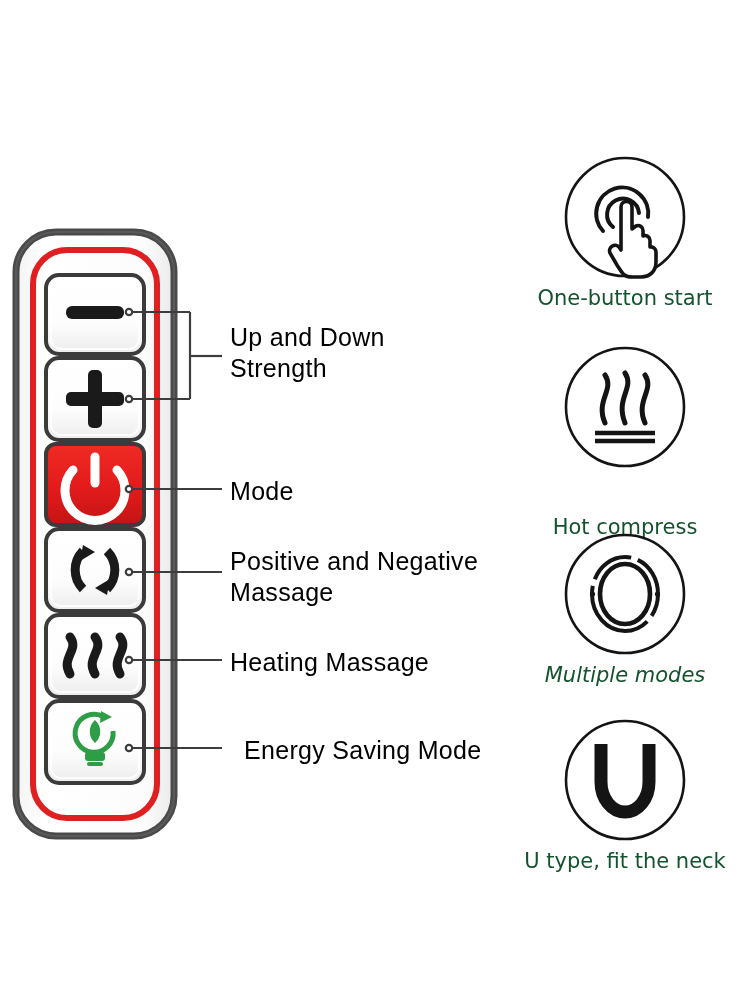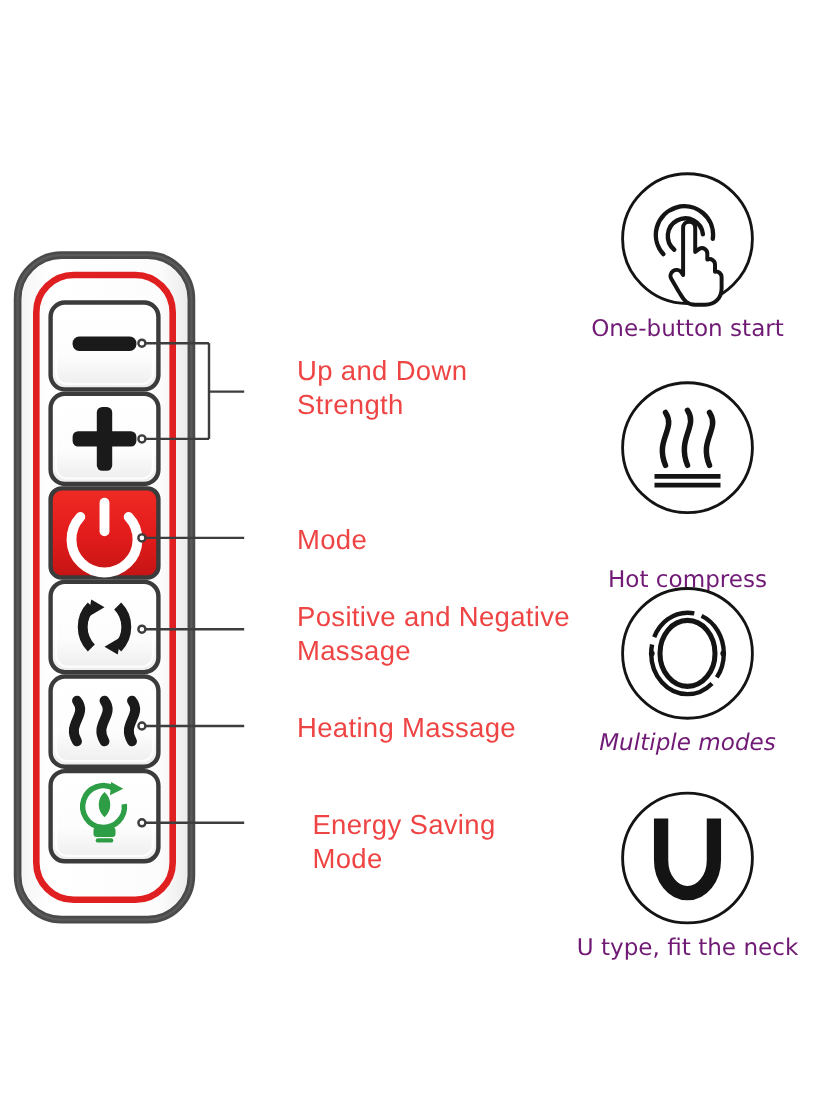--- a/index.html
+++ b/index.html
@@ -38,25 +38,24 @@
     left: 0;
     top: 0;
   }
 
   
   .callout-label {
     position: absolute;
     font-family: "Liberation Sans", sans-serif;
     font-size: 25px;
     line-height: 1.22;
-    color: #ef4444;
+    color: #000000;
     letter-spacing: 0.3px;
     white-space: pre-line;
     text-align: left;
-    margin-left: 40px;
   }
 
   
   .features {
     position: absolute;
     left: 500px;
     top: 0;
     width: 250px;
     height: 1000px;
   }
@@ -74,21 +73,21 @@
     width: 124px;
     height: 124px;
     display: block;
   }
 
   .feature-caption {
     margin-top: 7px;
     font-family: "DejaVu Sans", sans-serif;
     font-size: 21px;
     line-height: 1.15;
-    color: #701a75;
+    color: #14532d;
     text-align: center;
     white-space: nowrap;
   }
 
   .f0 { top: 155px; }
   .f1 { top: 345px; gap: 39px; }
   .f2 { top: 532px; font-style: italic; }
   .f3 { top: 718px; }
 </style>
 </head>

